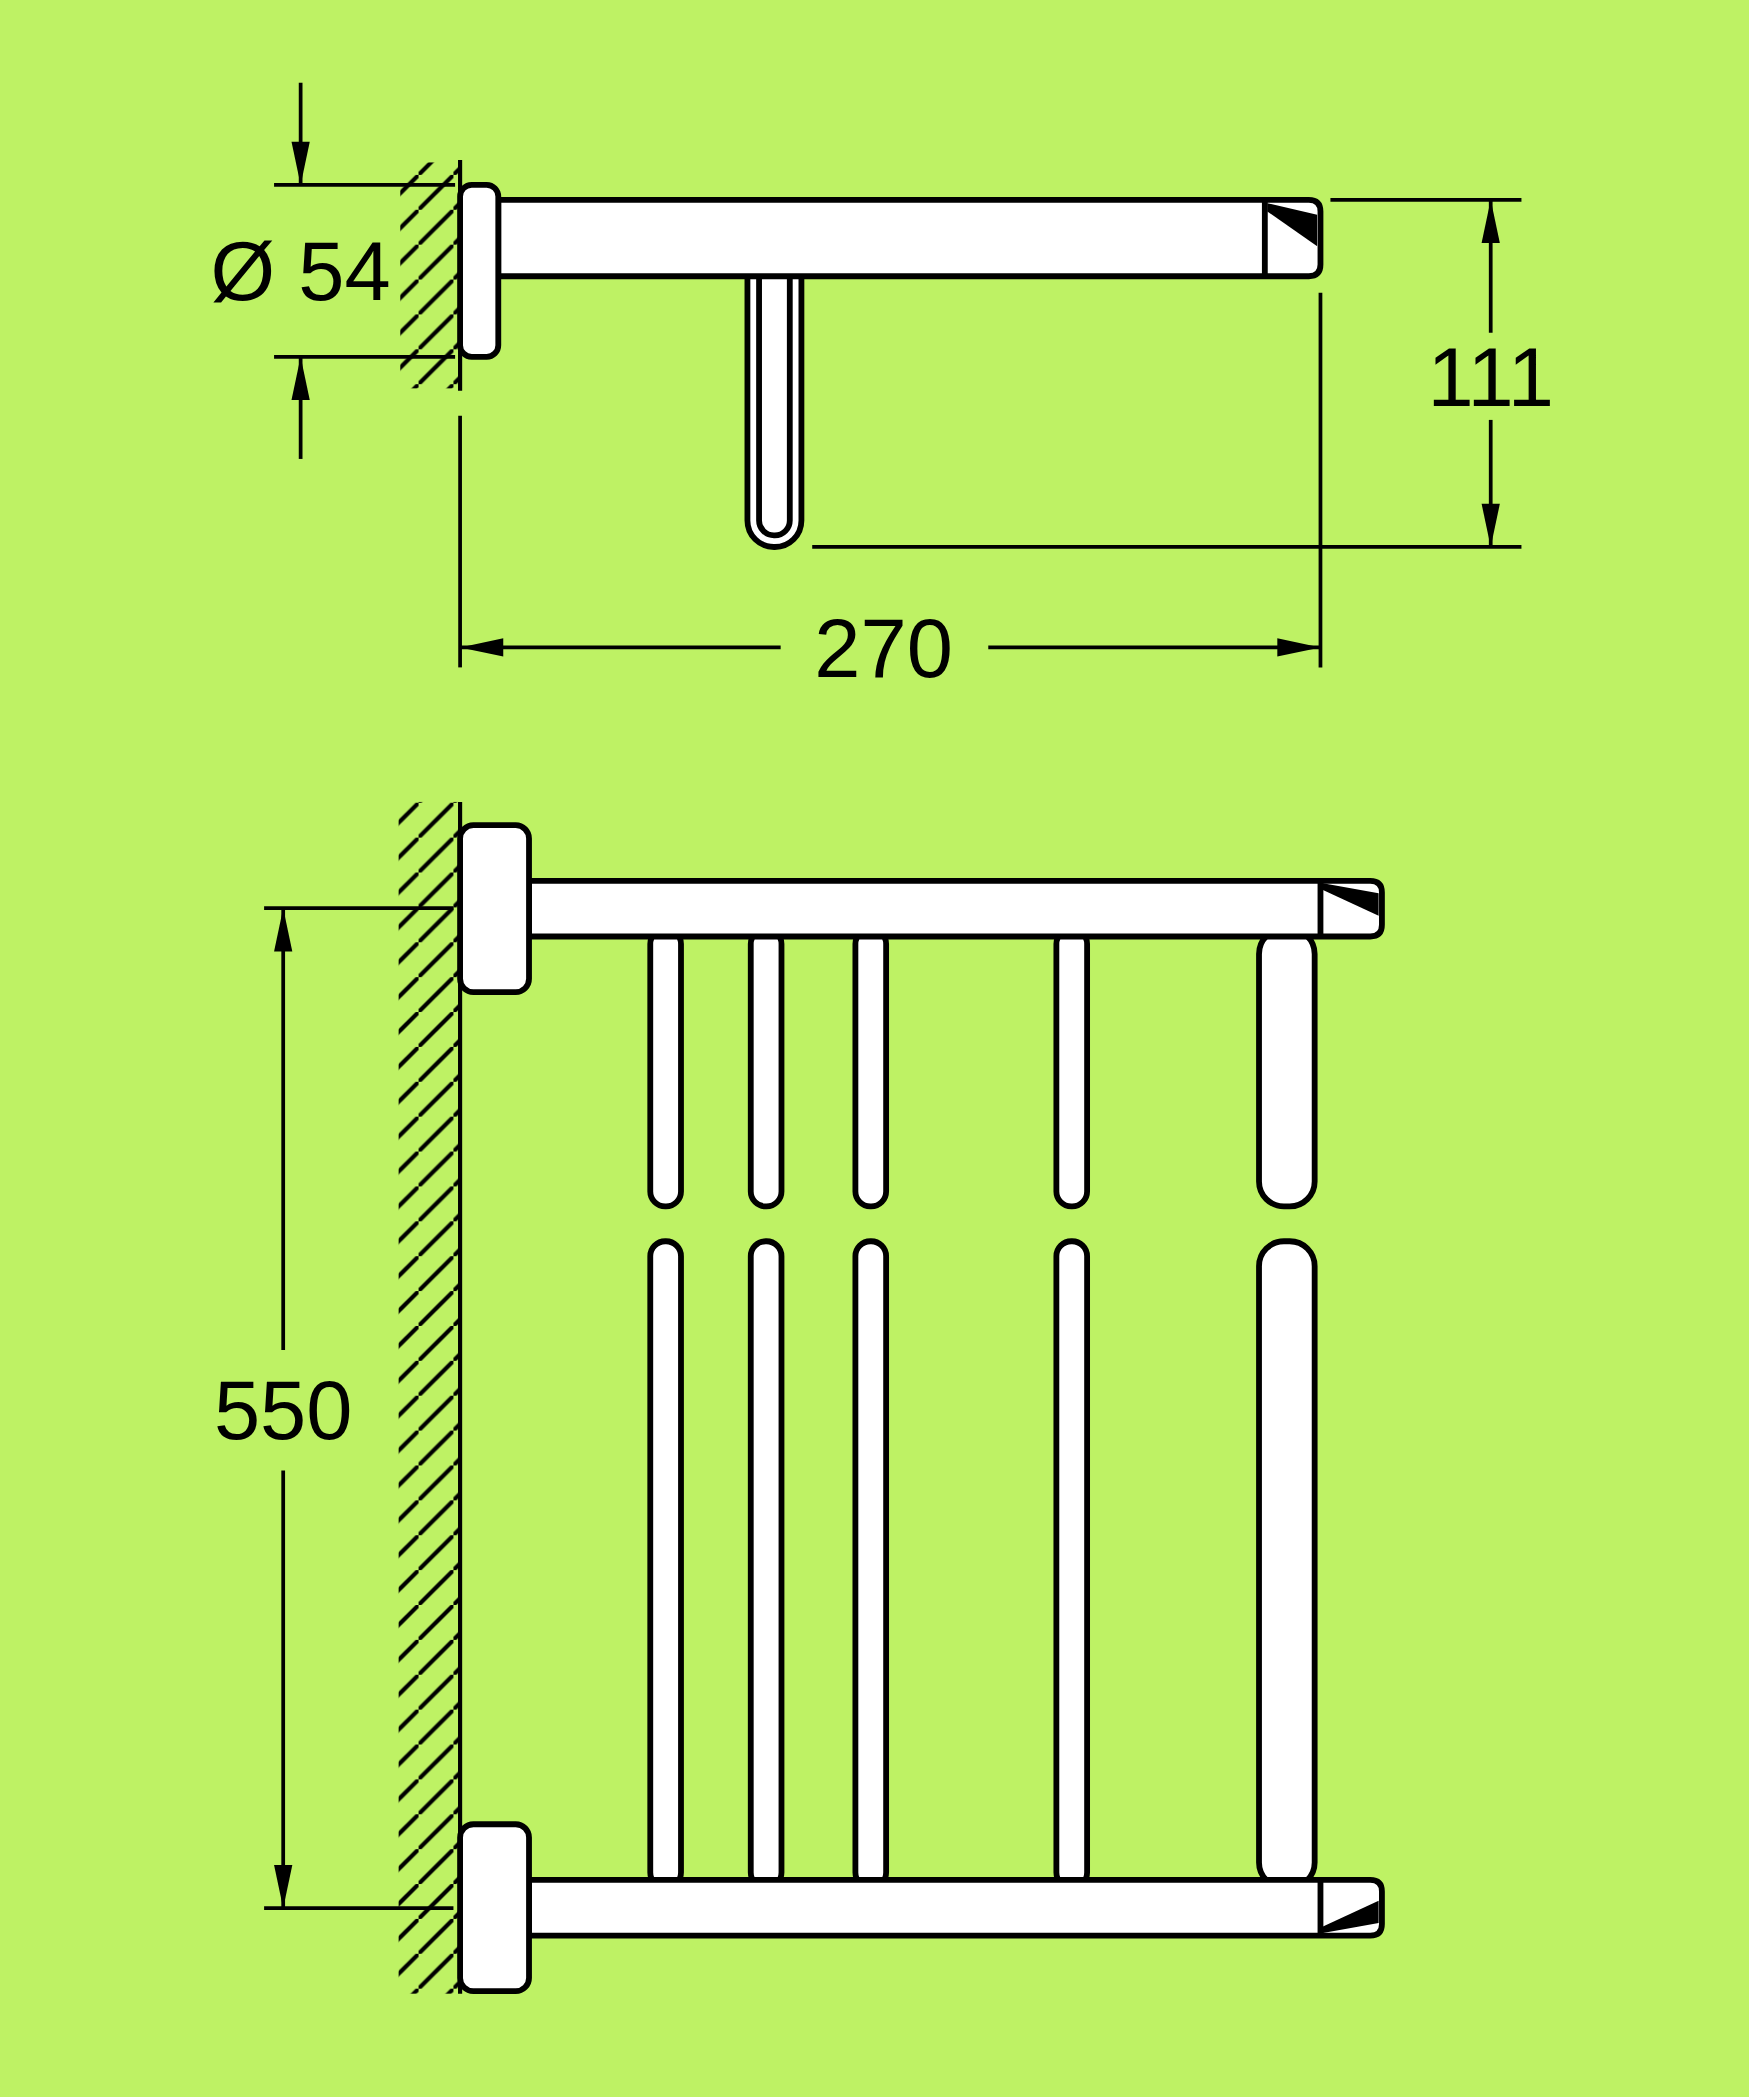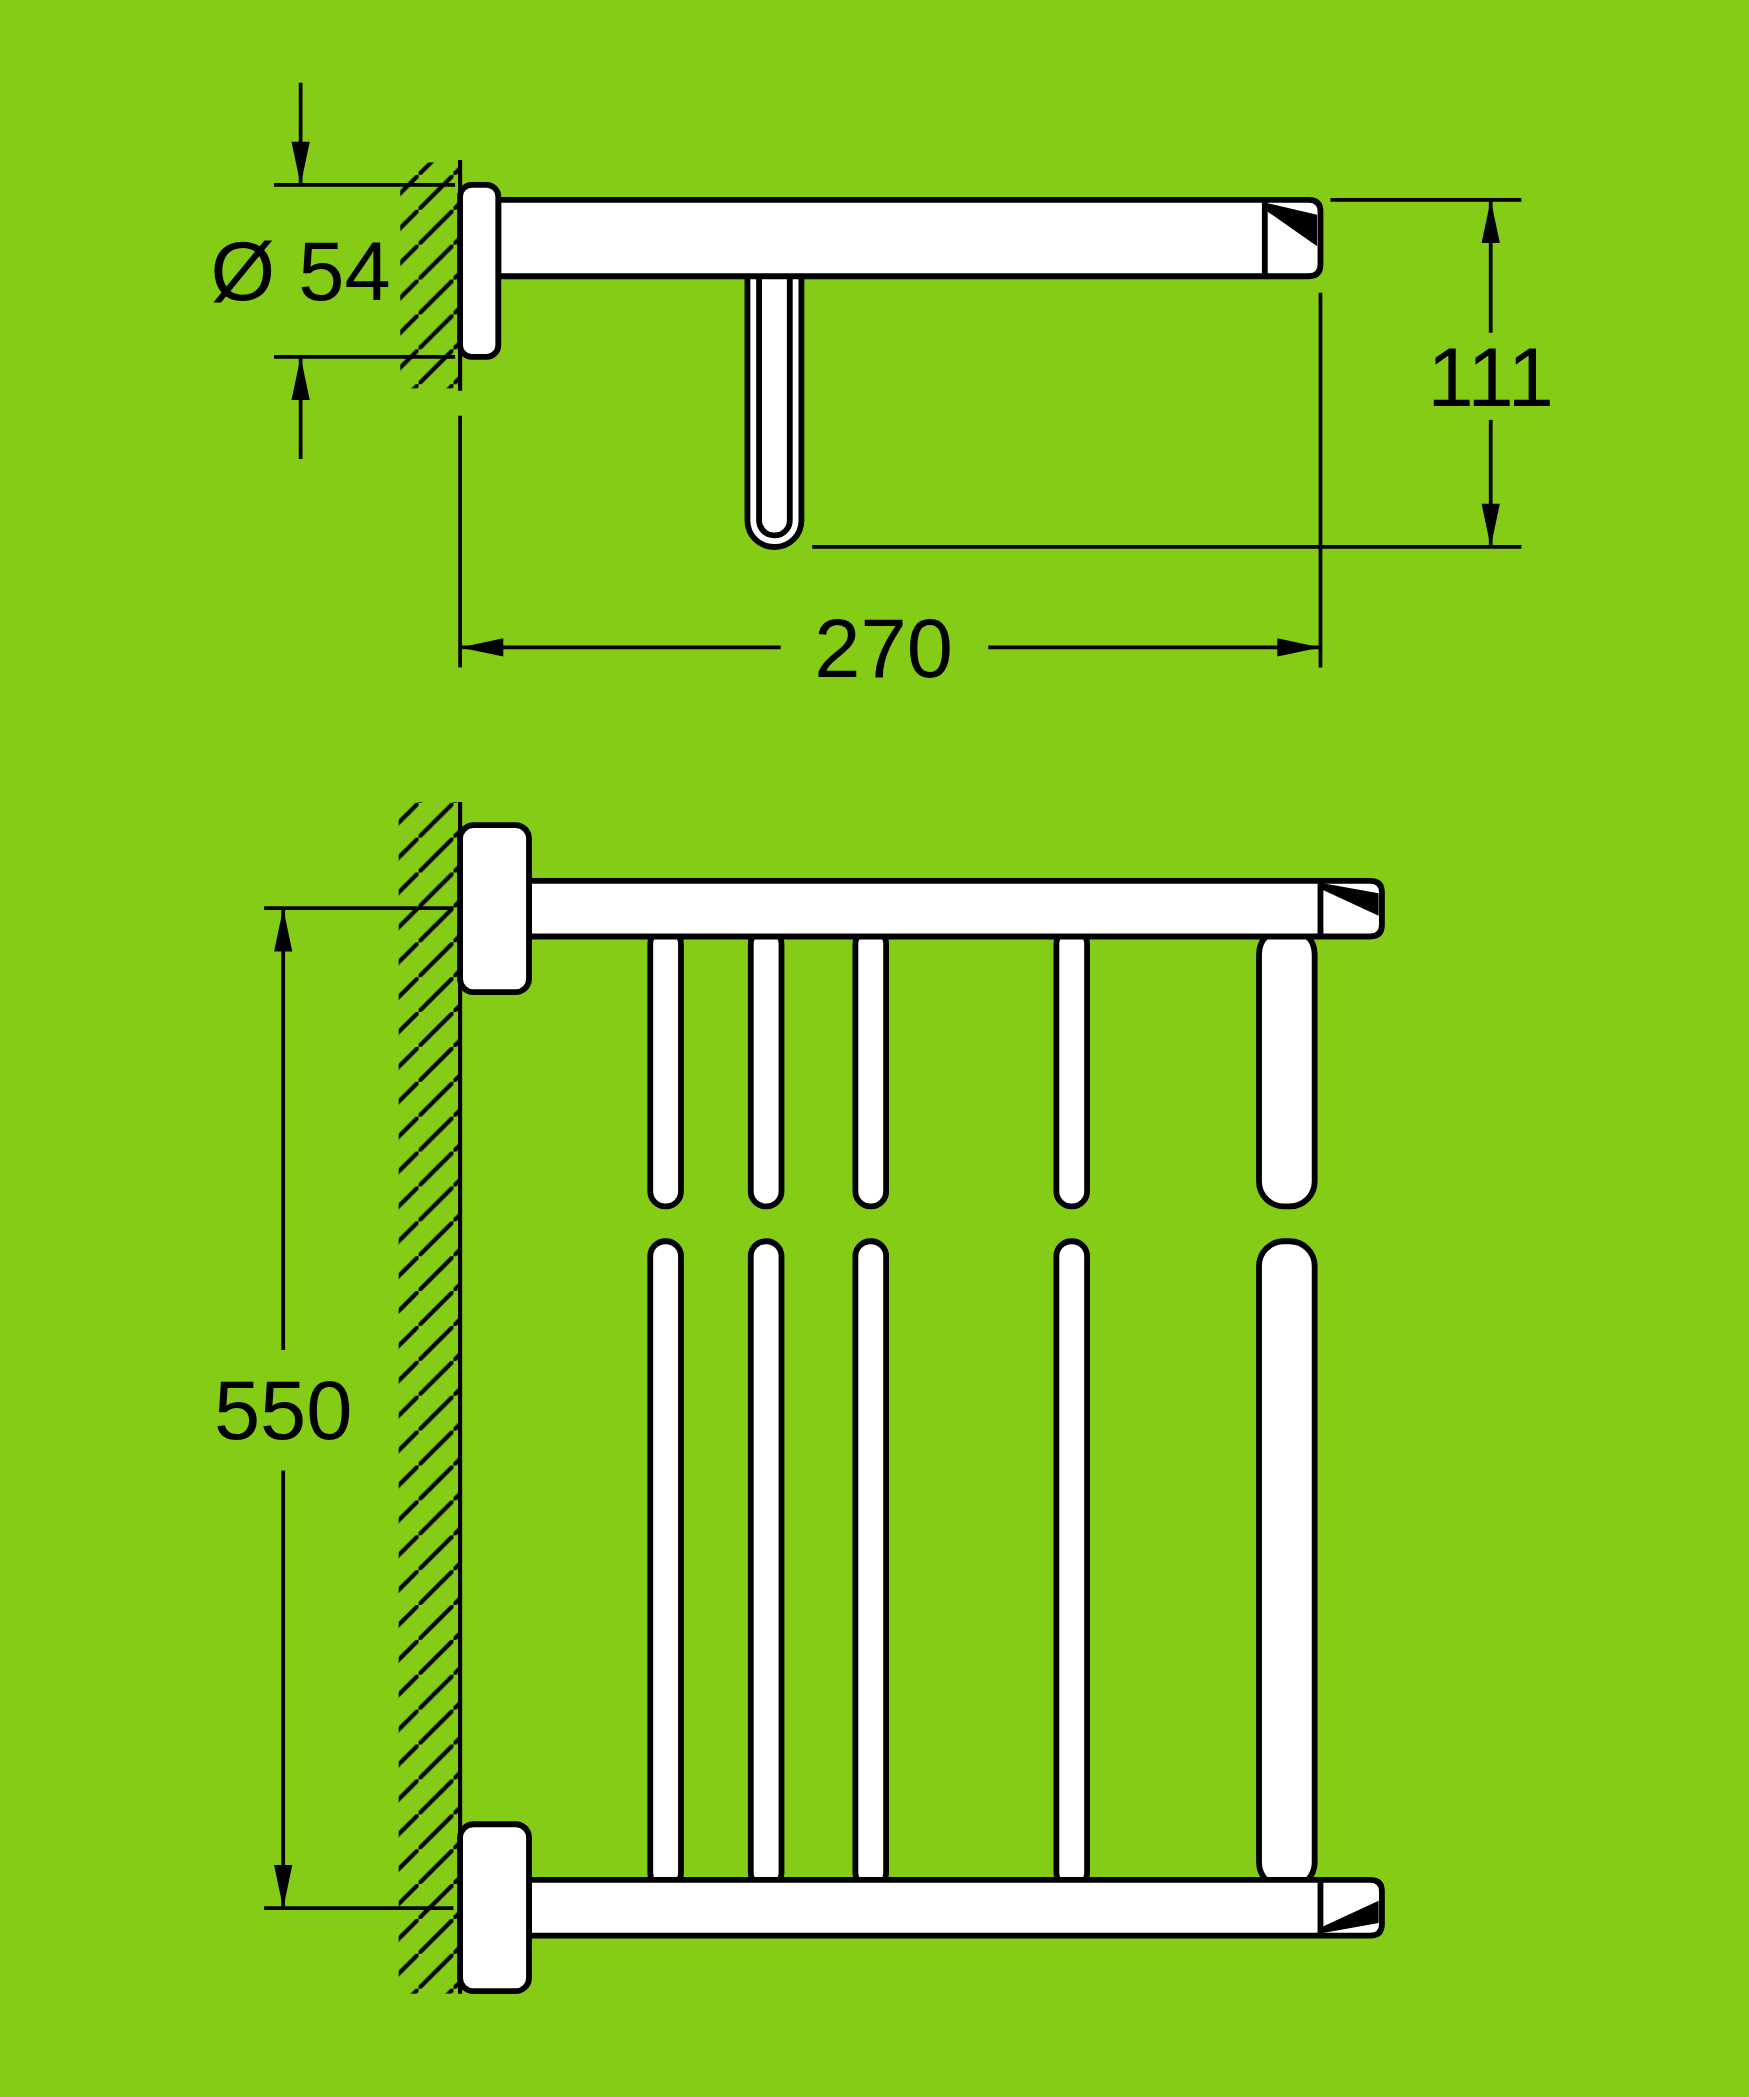--- a/index.html
+++ b/index.html
@@ -3,21 +3,21 @@
 <meta charset="utf-8">
 <style>
   html, body {
     margin: 0;
     padding: 0;
     background: #ffffff;
   }
   .canvas-wrap {
     width: 1749px;
     height: 2098px;
-    background: #84cc16;
+    background: #bef264;
     position: relative;
   }
   svg {
     display: block;
   }
   svg text {
     font-family: "Liberation Sans", sans-serif;
     font-size: 100px;
     fill: #000000;
   }

